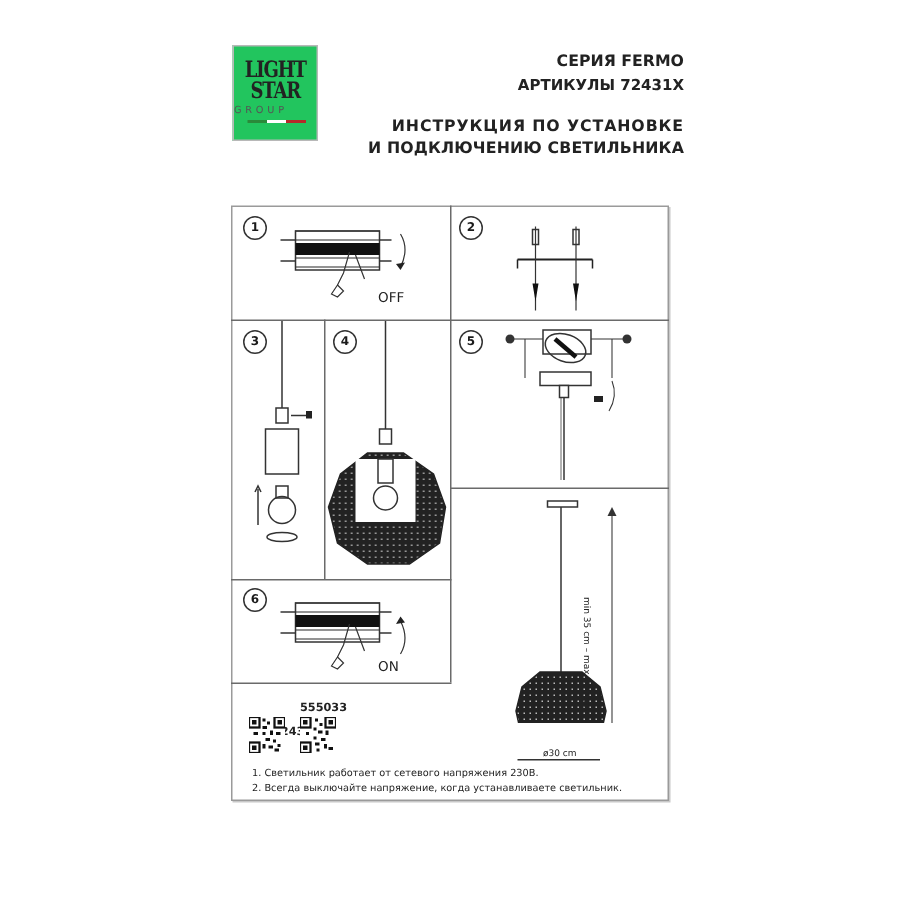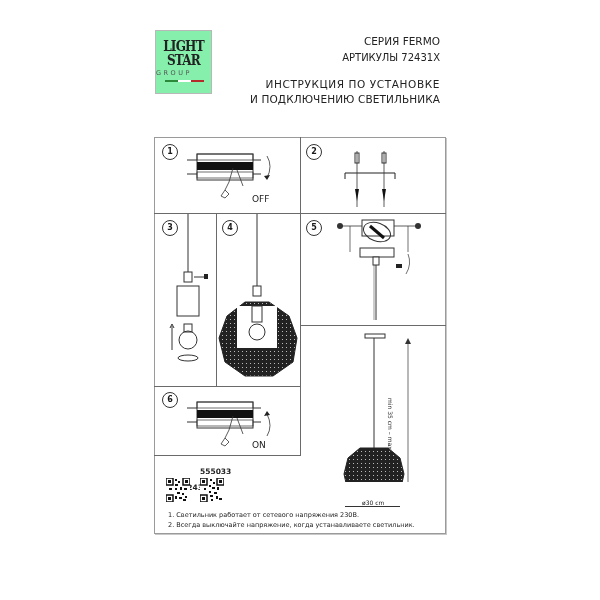--- a/index.html
+++ b/index.html
@@ -1,23 +1,23 @@
 <!DOCTYPE html>
 <html><head>
 <meta charset="utf-8">
 <style>
   html, body { margin:0; padding:0; }
   body { width:600px; height:600px; background:#ffffff; position:relative; overflow:hidden; font-family:"DejaVu Sans", sans-serif; color:#1a1a1a; }
   .abs { position:absolute; }
-  .logo { left:155px; top:30px; width:57px; height:64px; border:1px solid #b8b8b8; background:#86efac; box-sizing:border-box; }
+  .logo { left:155px; top:30px; width:57px; height:64px; border:1px solid #b8b8b8; background:#22c55e; box-sizing:border-box; }
   .logo .l1, .logo .l2 { position:absolute; left:0; width:100%; text-align:center; font-family:"DejaVu Serif", serif; font-weight:bold; font-size:15px; line-height:14px; color:#222; letter-spacing:-1px; transform:scaleX(0.8); }
   .logo .l1 { top:8px; } .logo .l2 { top:22px; }
   .logo .l3 { position:absolute; top:38px; left:0; width:100%; text-align:left; font-size:6.5px; letter-spacing:2.5px; color:#555; }
   .logo .flag { position:absolute; top:49px; left:9px; width:39px; height:2px; background:linear-gradient(90deg,#2a8a3a 0 33%, #ffffff 33% 66%, #b52a2a 66% 100%); }
-  .hdr { right:160px; text-align:center; font-weight:normal; color:#222; }
+  .hdr { right:144px; text-align:center; font-weight:bold; color:#222; }
   .hdr1 { top:35px; font-size:10.5px; }
   .hdr2 { top:52px; font-size:10px; }
   .hdr3 { top:78px; font-size:10.5px; letter-spacing:0.6px; }
   .hdr4 { top:93px; font-size:10.5px; letter-spacing:0.1px;margin-left:11px; }
   .frame { left:154px; top:137px; width:292px; height:397px; border:1px solid #9a9a9a; box-shadow:1px 1px 0 #c8c8c8; box-sizing:border-box; background:#fff; }
   .line { position:absolute; background:#6a6a6a; }
   .num { position:absolute; width:14px; height:14px; border:1px solid #333; border-radius:50%; font-size:8px; font-weight:bold; text-align:center; line-height:14px; background:#fff; }
   .lbl { position:absolute; font-size:9px; color:#222;margin-left:10px; }
   .dim { position:absolute; font-size:6px; color:#222; }
   .note { position:absolute; left:168px; font-size:6.5px; color:#222; }

